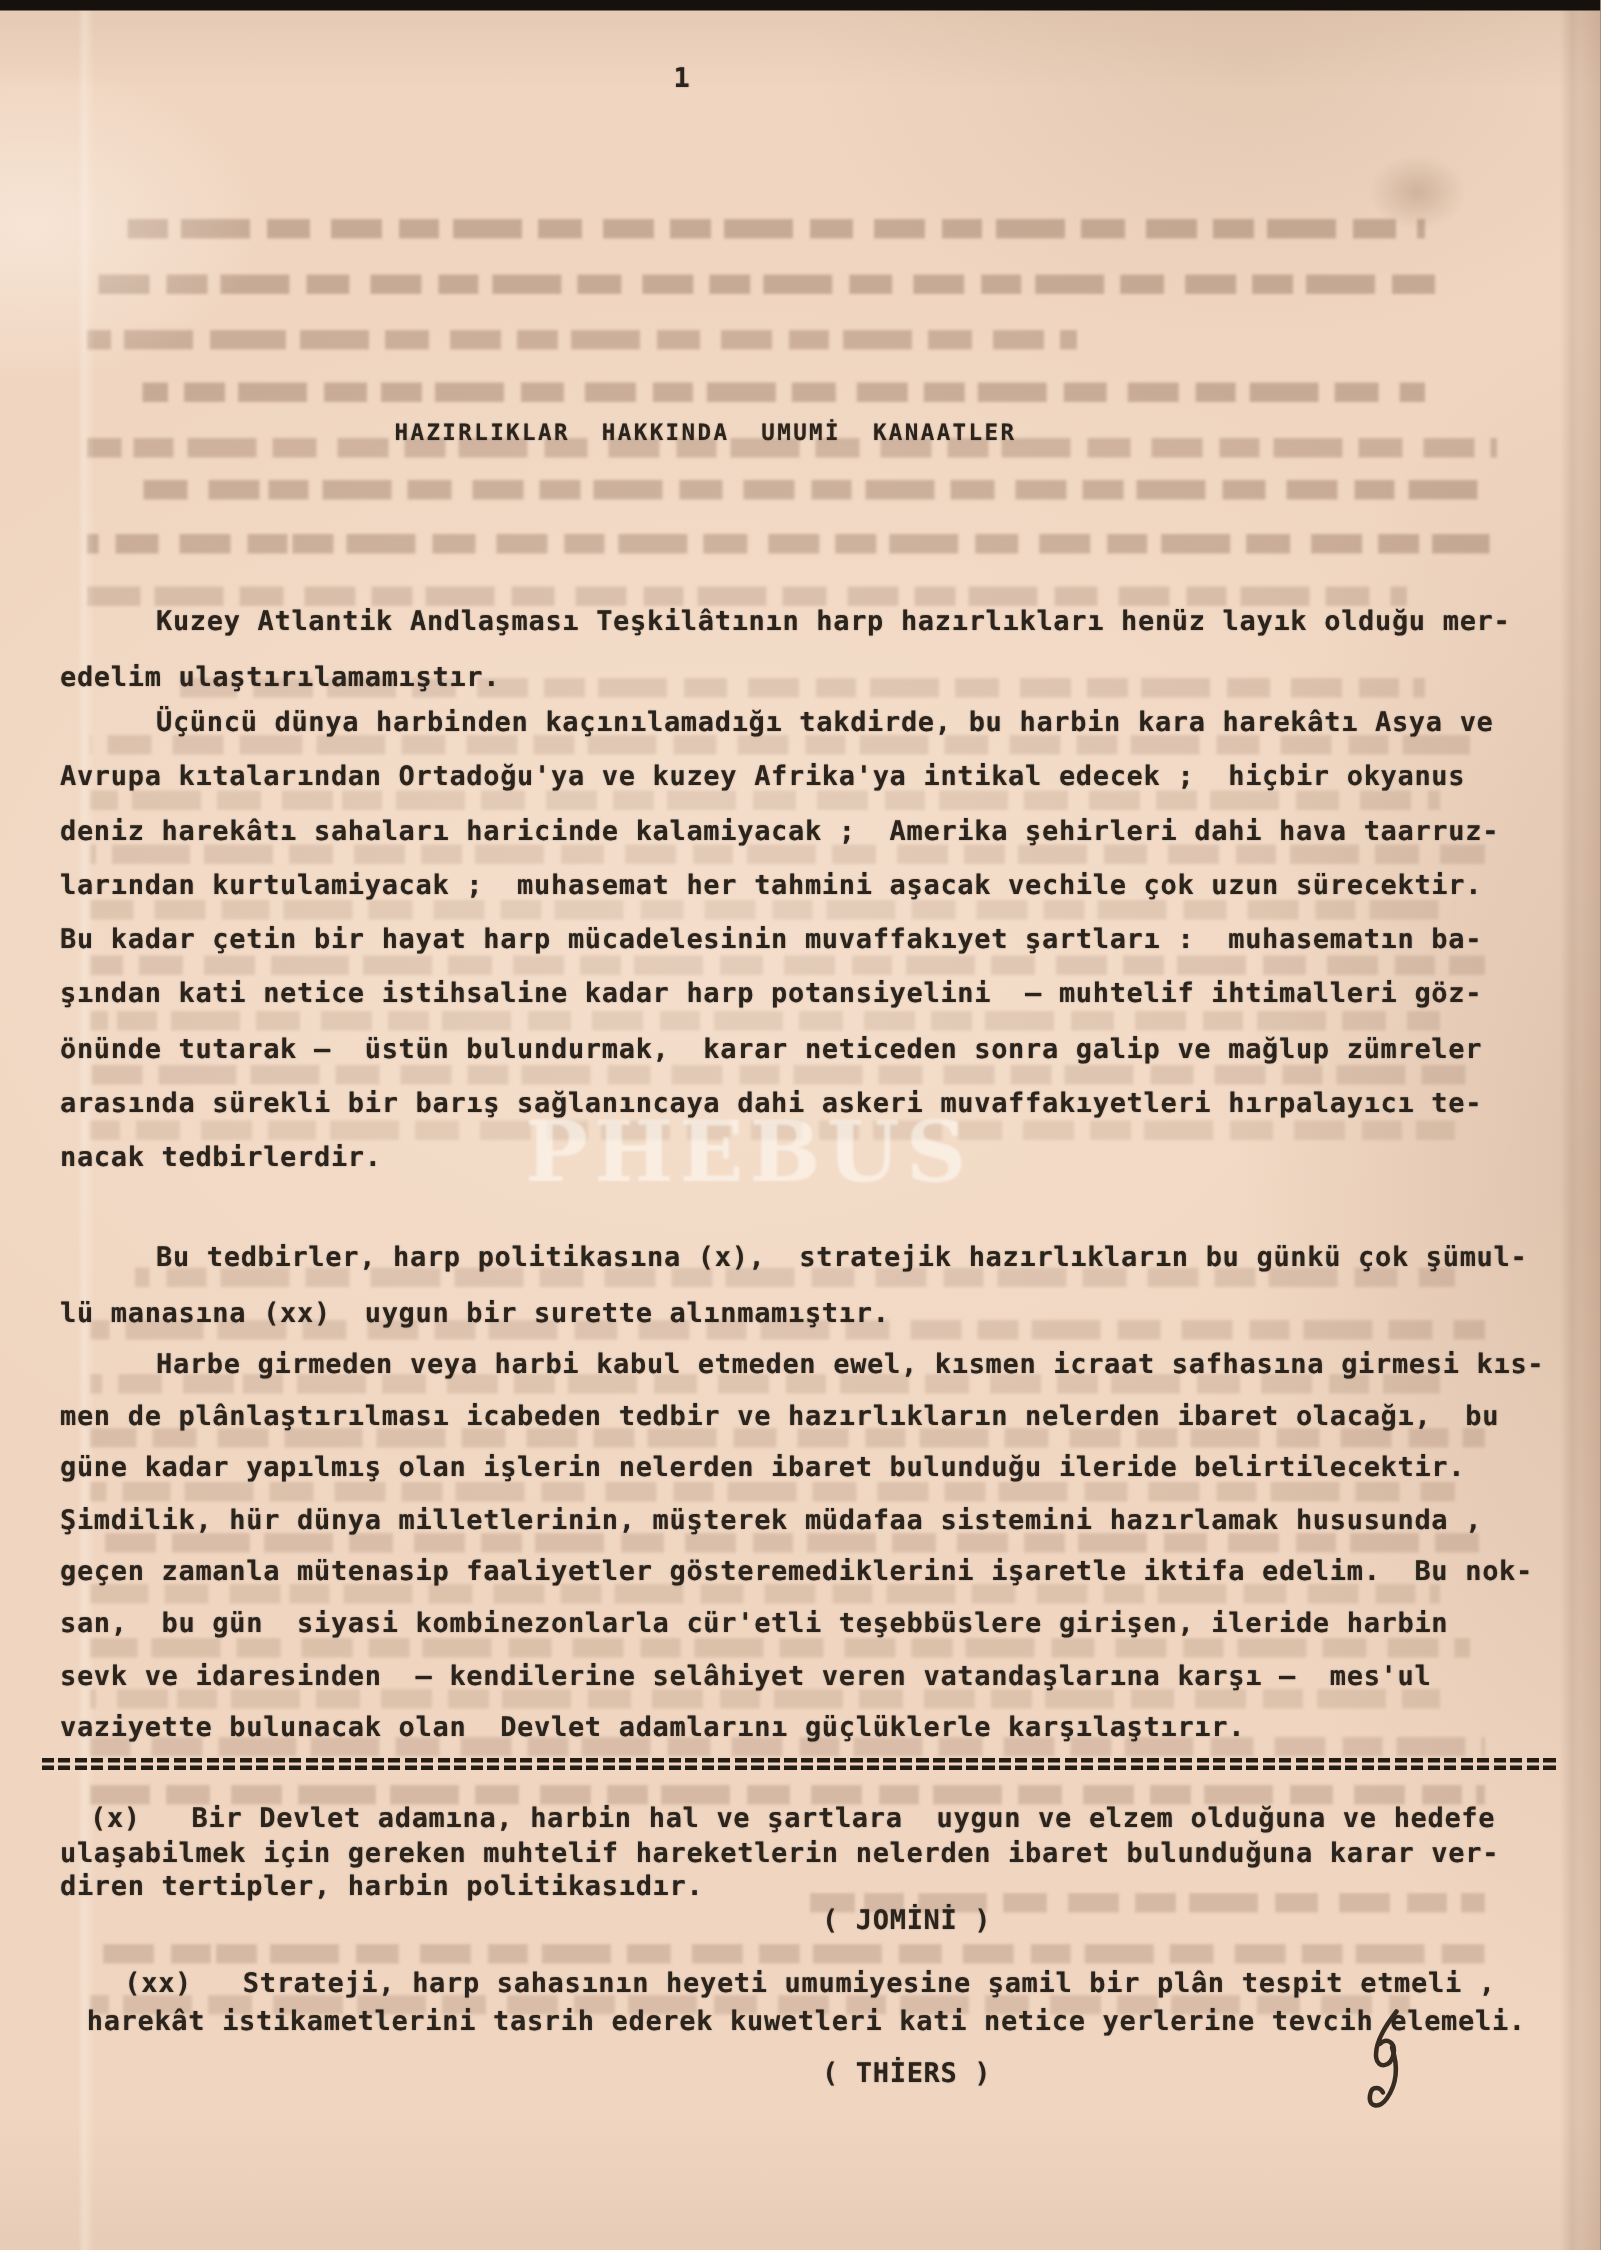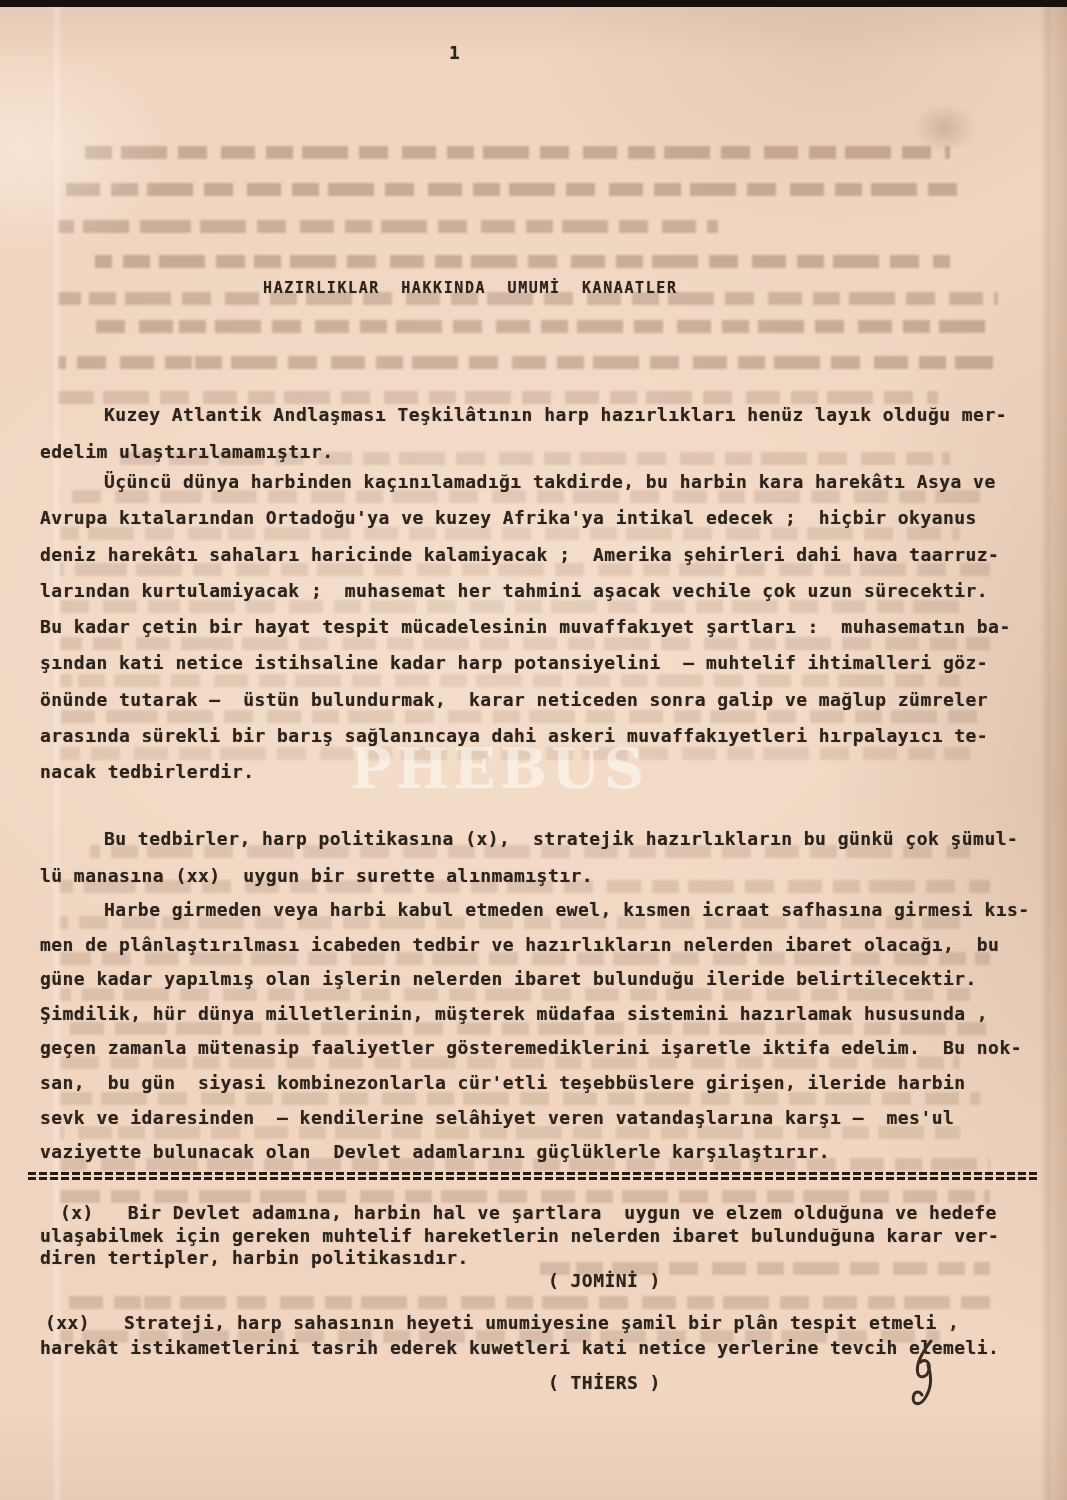--- a/index.html
+++ b/index.html
@@ -40,21 +40,21 @@
   #p3 { top:820px;  line-height:37px; }
   #p4 { top:893px;  line-height:34.6px; }
 
   .divider { position:absolute; left:28px; top:1172px; width:1012px; z-index:2; }
   .divider .band { height:3px;
     background:repeating-linear-gradient(90deg,#241d16 0 8px, rgba(36,29,22,0) 8px 11px); }
   .divider .band + .band { margin-top:2px; }
 
   .footnote { position:absolute; left:40px; width:995px; }
   #f1 { top:1202px; line-height:22.5px; }
-  #f2 { top:1310px; line-height:25px; }
+  #f2 { top:1310px; line-height:25px;text-align:center; }
   .fn-first-x  { padding-left:20px; }
   .fn-first-xx { padding-left:5px; }
 
   .attribution { position:absolute; font-size:18px; letter-spacing:.45px; white-space:pre; }
   #jomini { left:548px; top:1270px; }
   #thiers { left:548px; top:1372px; }
 
   .watermark { position:absolute; left:350px; top:740px; z-index:3;
     font-family:"DejaVu Serif","Liberation Serif",serif; font-weight:bold;
     font-size:56px; letter-spacing:4px; line-height:1;
@@ -117,21 +117,21 @@
   <div class="par ink" id="p1">
     <div class="line indent">Kuzey Atlantik Andlaşması Teşkilâtının harp hazırlıkları henüz layık olduğu mer-</div>
     <div class="line">edelim ulaştırılamamıştır.</div>
   </div>
 
   <div class="par ink" id="p2">
     <div class="line indent">Üçüncü dünya harbinden kaçınılamadığı takdirde, bu harbin kara harekâtı Asya ve</div>
     <div class="line">Avrupa kıtalarından Ortadoğu'ya ve kuzey Afrika'ya intikal edecek ;  hiçbir okyanus</div>
     <div class="line">deniz harekâtı sahaları haricinde kalamiyacak ;  Amerika şehirleri dahi hava taarruz-</div>
     <div class="line">larından kurtulamiyacak ;  muhasemat her tahmini aşacak vechile çok uzun sürecektir.</div>
-    <div class="line">Bu kadar çetin bir hayat tespit mücadelesinin muvaffakıyet şartları :  muhasematın ba-</div>
+    <div class="line">Bu kadar çetin bir hayat harp mücadelesinin muvaffakıyet şartları :  muhasematın ba-</div>
     <div class="line">şından kati netice istihsaline kadar harp potansiyelini  — muhtelif ihtimalleri göz-</div>
     <div class="line">önünde tutarak —  üstün bulundurmak,  karar neticeden sonra galip ve mağlup zümreler</div>
     <div class="line">arasında sürekli bir barış sağlanıncaya dahi askeri muvaffakıyetleri hırpalayıcı te-</div>
     <div class="line">nacak tedbirlerdir.</div>
   </div>
 
   <div class="par ink" id="p3">
     <div class="line indent">Bu tedbirler, harp politikasına (x),  stratejik hazırlıkların bu günkü çok şümul-</div>
     <div class="line">lü manasına (xx)  uygun bir surette alınmamıştır.</div>
   </div>

